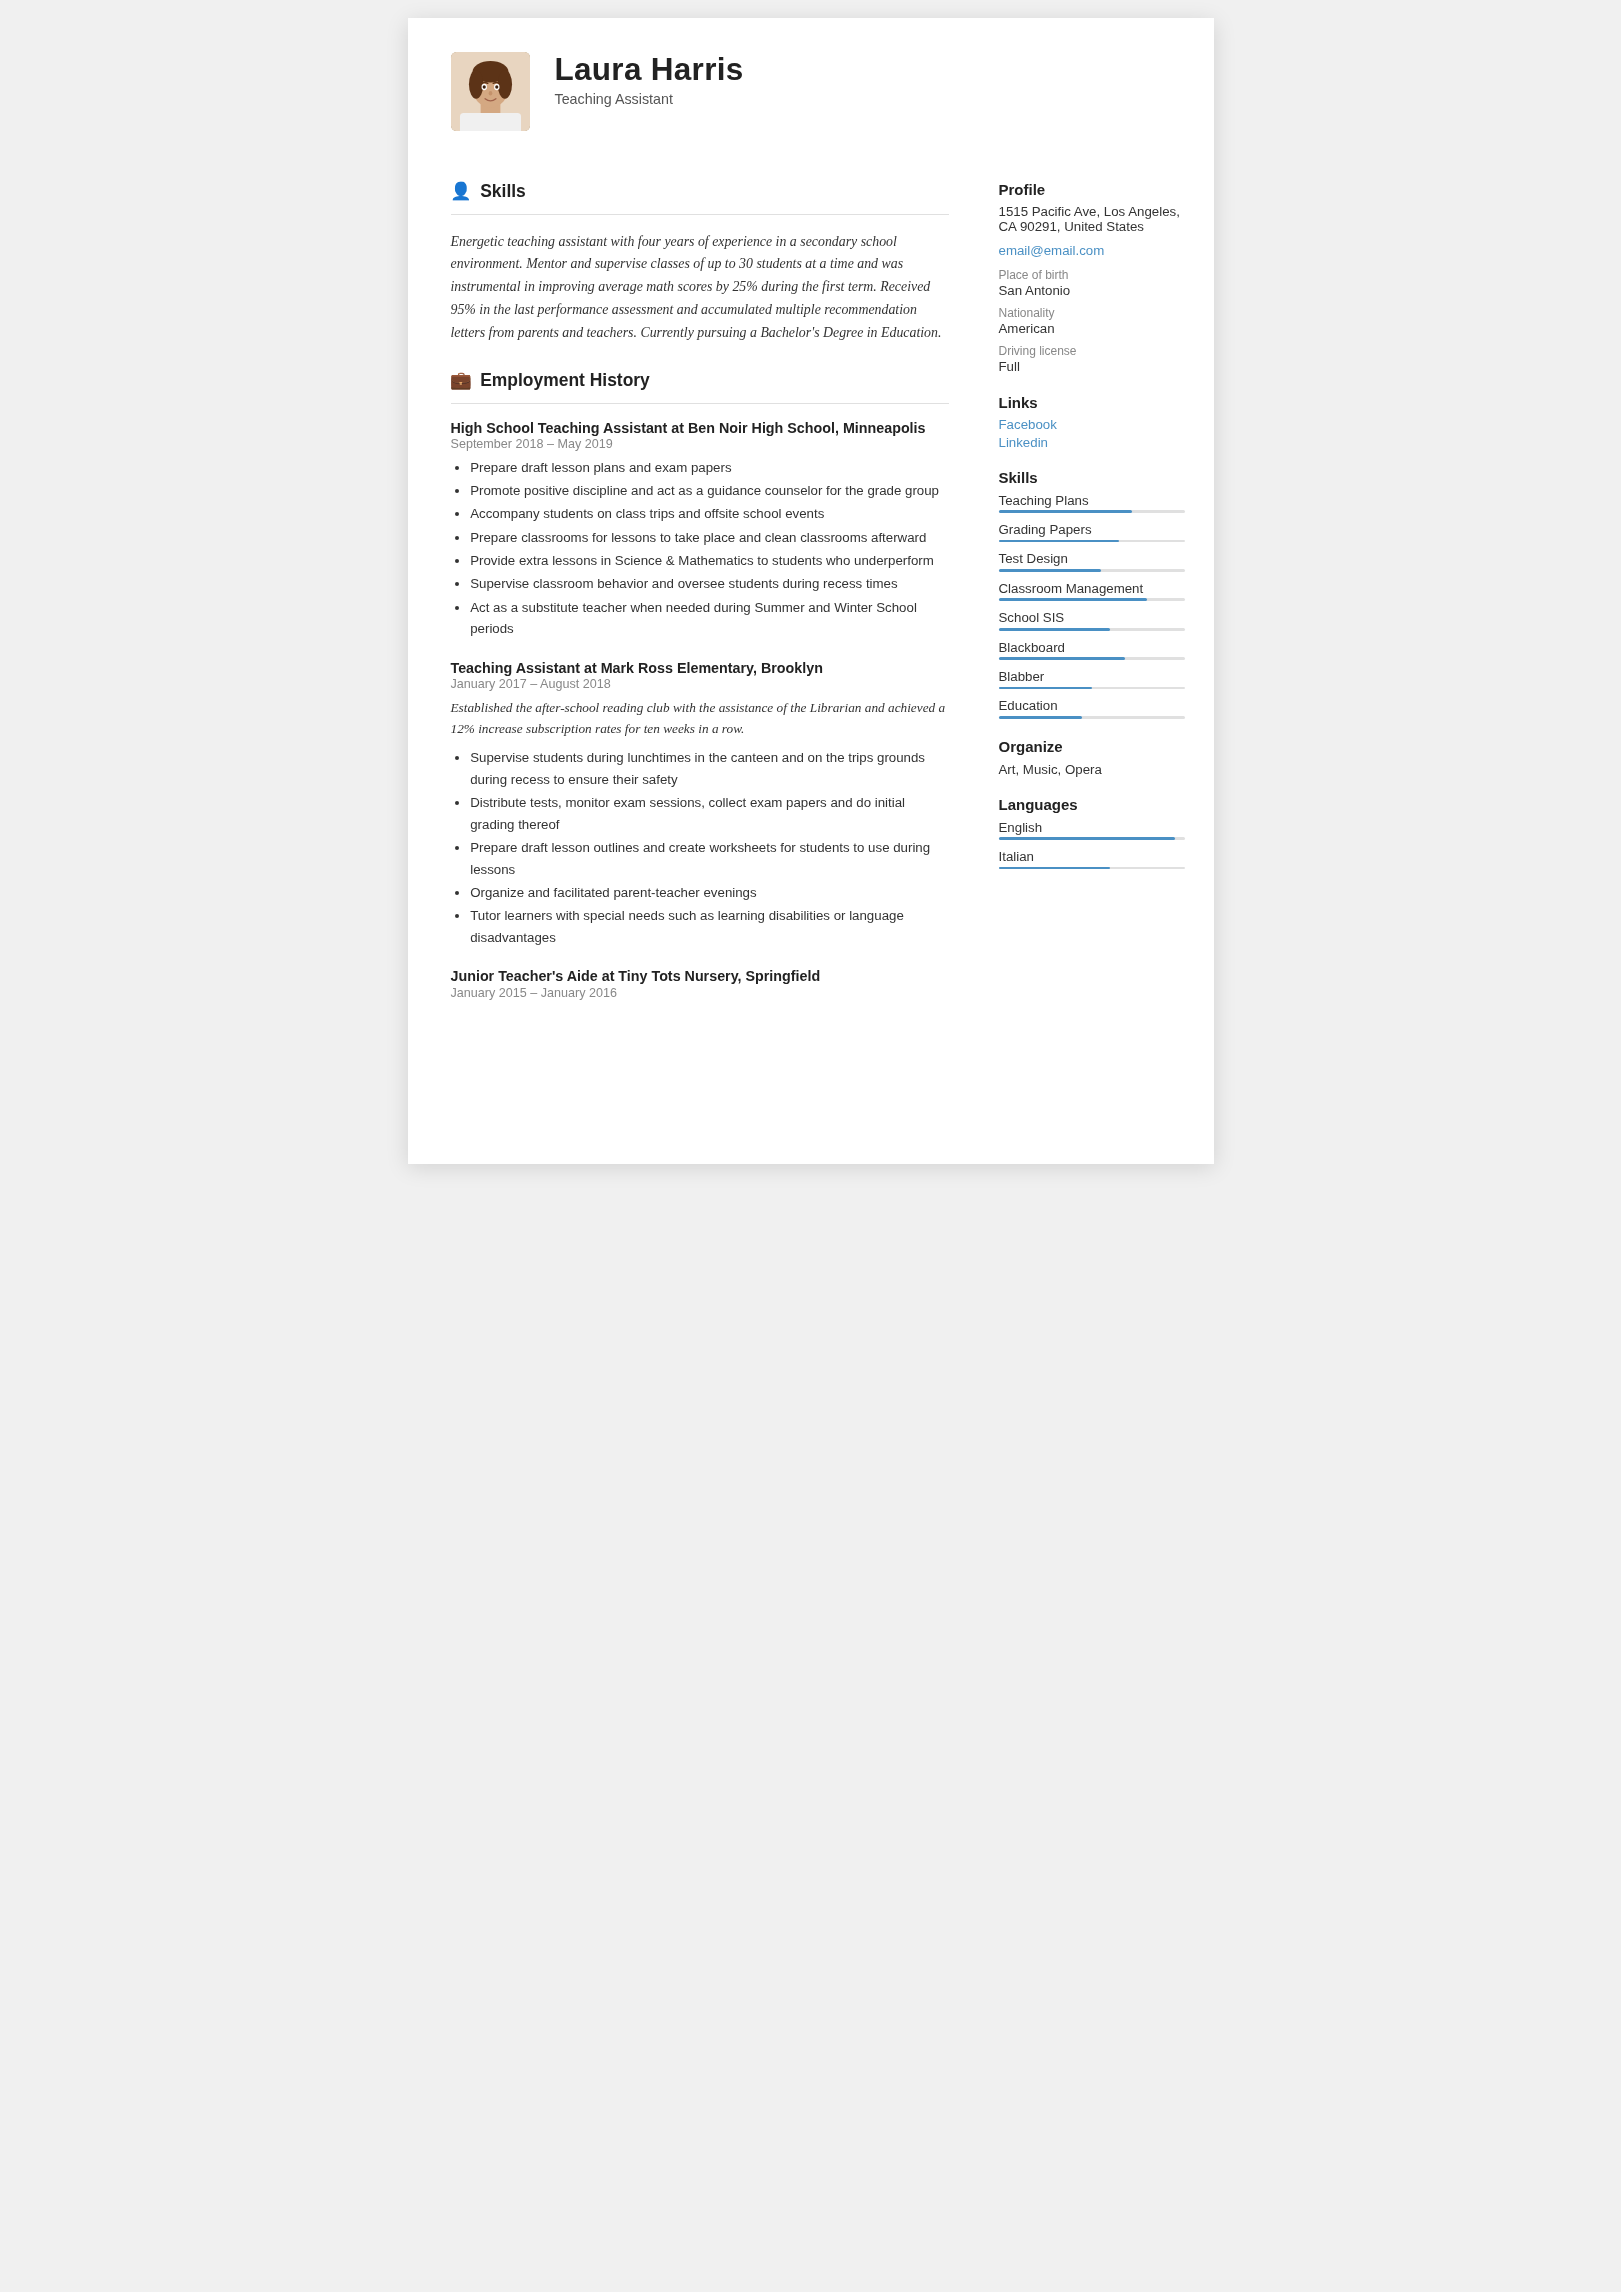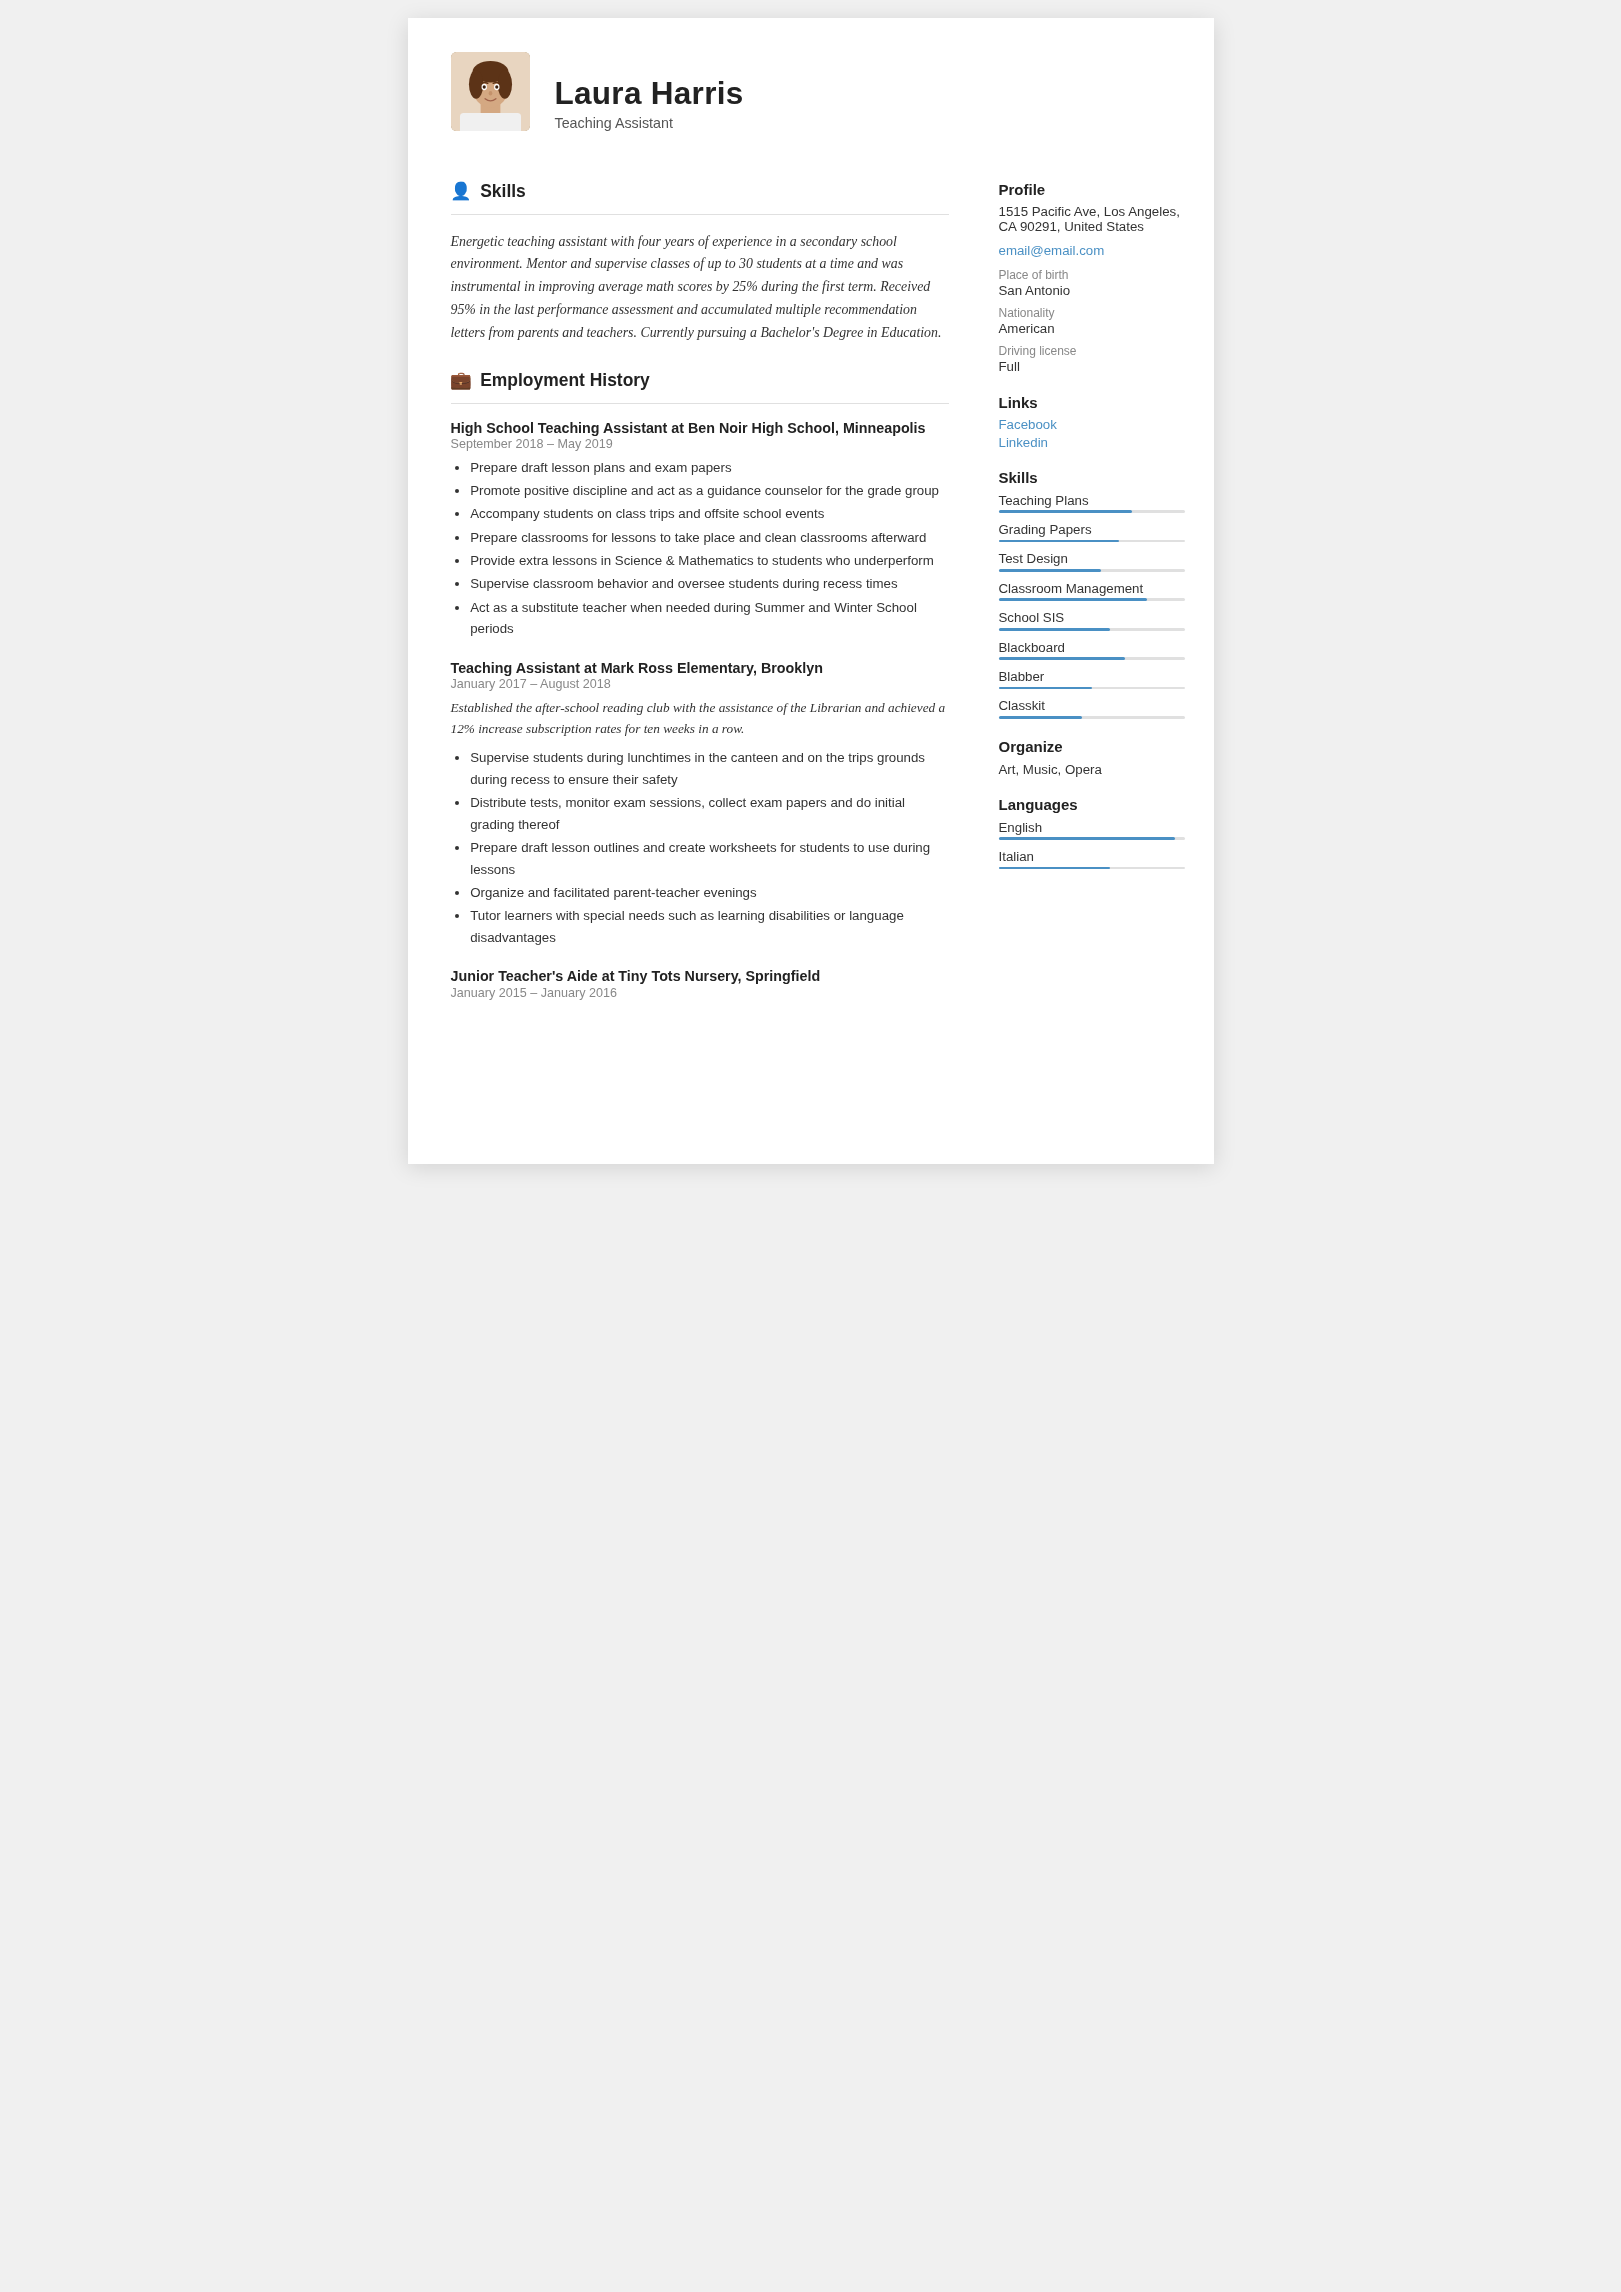--- a/index.html
+++ b/index.html
@@ -17,21 +17,21 @@
       width: 806px;
       min-height: 1146px;
       box-shadow: 0 3.6px 21.5px rgba(0,0,0,0.13);
       display: flex;
       flex-direction: column;
       padding: 0;
     }
     
     .header {
       display: flex;
-      align-items: flex-end;
+      align-items: flex-start;
       padding: 34px 43px 25px 43px;
       border-bottom: none;
     }
     .avatar {
       width: 79px;
       height: 79px;
       border-radius: 5.4px;
       overflow: hidden;
       flex-shrink: 0;
       margin-right: 25px;
@@ -396,21 +396,21 @@
         <div class="skill-bar-fill" style="width:68%"></div>
       </div>
     </div>
             <div class="skill-item">
       <div class="skill-name">Blabber</div>
       <div class="skill-bar-bg">
         <div class="skill-bar-fill" style="width:50%"></div>
       </div>
     </div>
             <div class="skill-item">
-      <div class="skill-name">Classkit</div>
+      <div class="skill-name">Education</div>
       <div class="skill-bar-bg">
         <div class="skill-bar-fill" style="width:45%"></div>
       </div>
     </div>
           </div>
       </div>
 
       <div class="sidebar-section">
         <div class="sidebar-section-title">Organize</div>
         <div class="hobbies-text">Art, Music, Opera</div>

